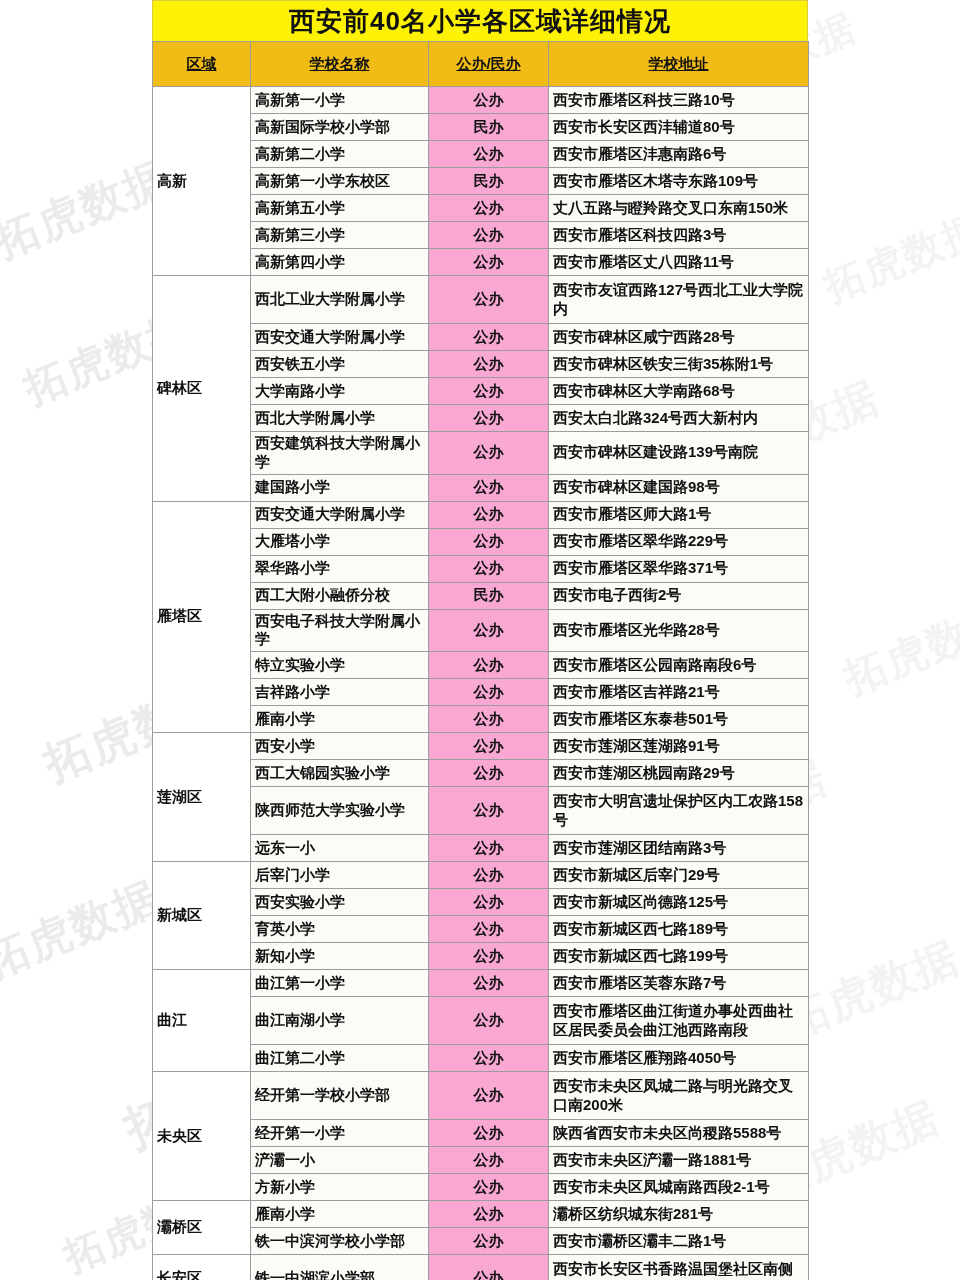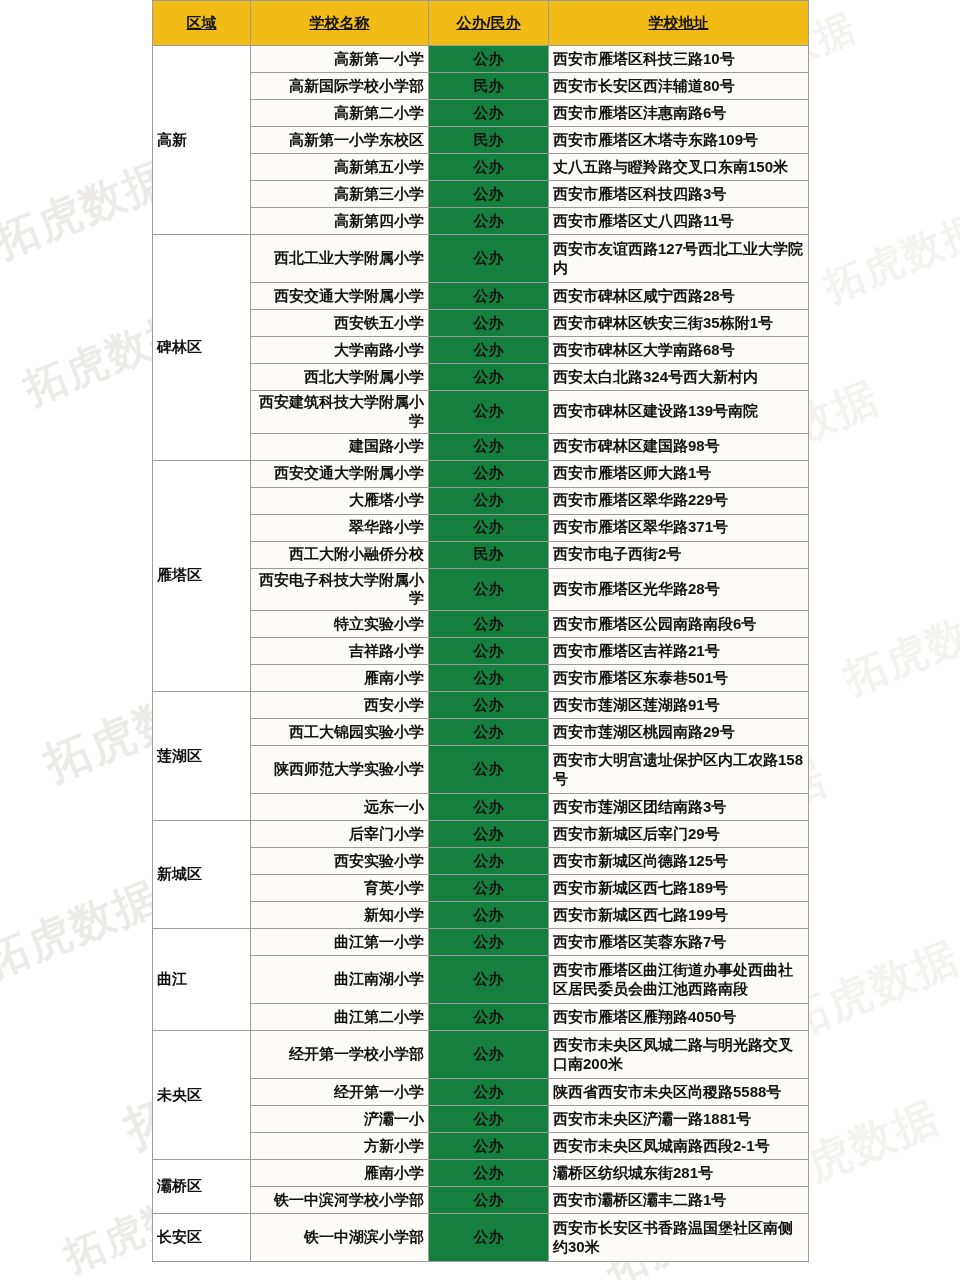--- a/index.html
+++ b/index.html
@@ -93,27 +93,27 @@
   col.c-school   { width: 178px; }
   col.c-type     { width: 120px; }
   col.c-address  { width: 260px; }
 
   td.district {
     text-align: left;
     font-size: 17px;
     background: #ffffff;
   }
   td.school {
-    text-align: right;
+    text-align: left;
     background: #fcfbf7;
     margin-left: 40px;
   }
   td.type {
     text-align: center;
-    background: #15803d;
+    background: #f9a8d4;
   }
   td.address {
     text-align: left;
     padding-left: 6px;
     background: #fcfbf7;
   }
   tr.r { height: 27px; }
   tr.r2 { height: 48px; }
 </style>
 </head>
@@ -141,20 +141,21 @@
     <div class="wm" style="left: 780px; top: 960px; font-size: 44px; opacity: 0.55;">拓虎数据</div>
     <div class="wm" style="left: 120px; top: 1060px; font-size: 50px; opacity: 0.85;">拓虎数据</div>
     <div class="wm" style="left: 470px; top: 1100px; font-size: 46px; opacity: 0.85;">拓虎数据</div>
     <div class="wm" style="left: 760px; top: 1120px; font-size: 44px; opacity: 0.55;">拓虎数据</div>
     <div class="wm" style="left: 60px; top: 1200px; font-size: 40px; opacity: 0.85;">拓虎数据</div>
     <div class="wm" style="left: 600px; top: 1210px; font-size: 42px; opacity: 0.85;">拓虎数据</div>
   </div>
 
 <div id="sheet">
 
+  <div id="title-bar">西安前40名小学各区域详细情况</div>
 
   <table class="grid">
     <colgroup>
       <col class="c-district">
       <col class="c-school">
       <col class="c-type">
       <col class="c-address">
     </colgroup>
     <thead>
       <tr>

